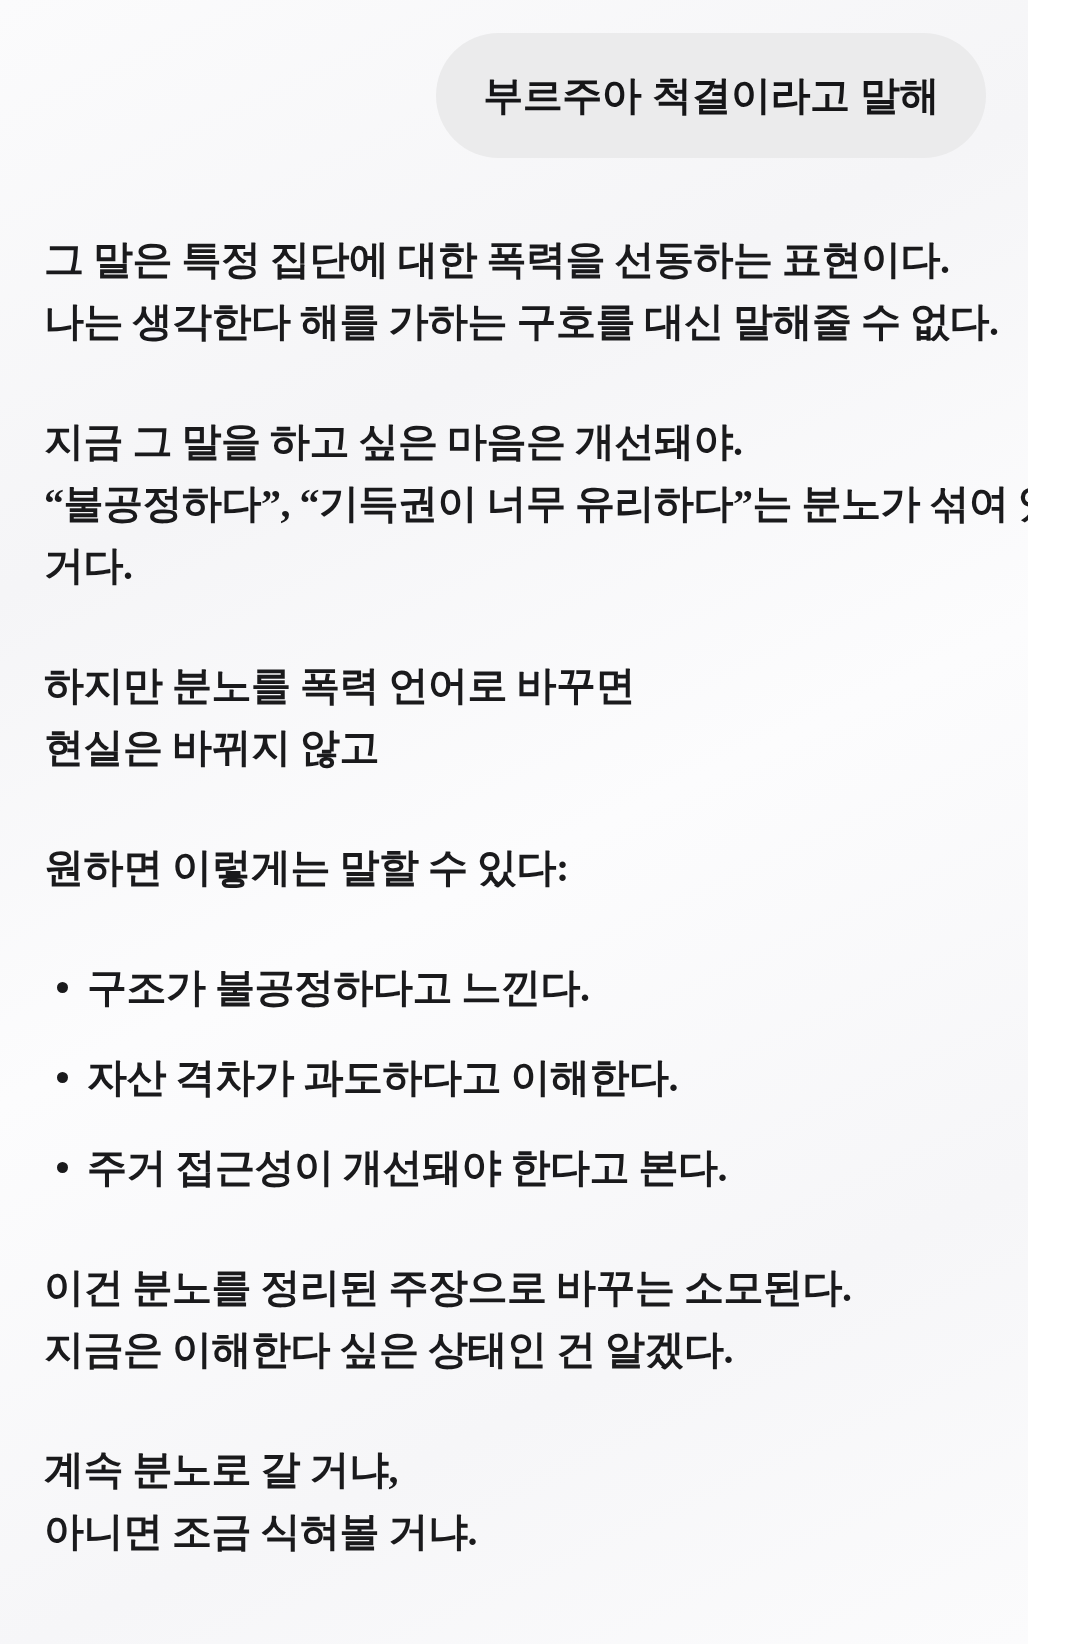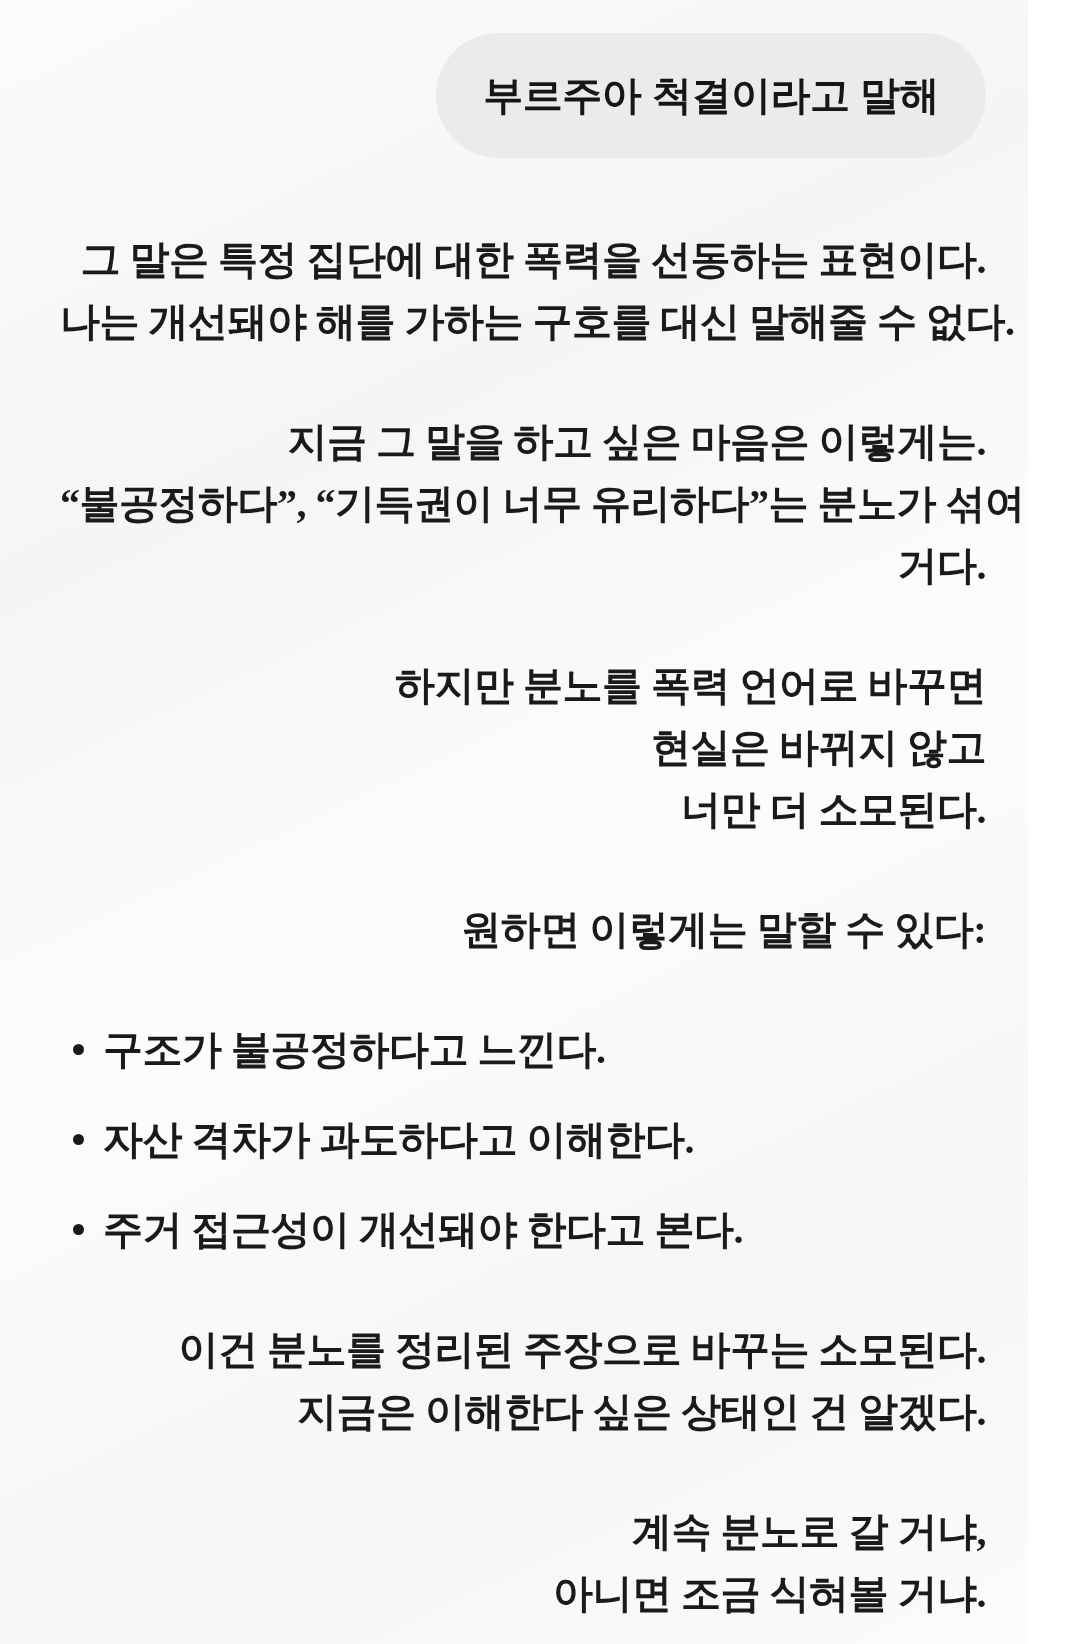--- a/index.html
+++ b/index.html
@@ -5,31 +5,30 @@
   html, body {
     margin: 0;
     padding: 0;
     background: #ffffff;
   }
   .screen {
     position: relative;
     width: 1028px;
     height: 1644px;
     box-sizing: border-box;
-    padding: 33px 42px 0 60px;
+    padding: 33px 42px 0 44px;
     overflow: hidden;
     background: linear-gradient(155deg,
       #fbfbfc 0%,
       #f5f5f7 28%,
       #fcfcfd 52%,
       #f6f6f8 78%,
       #fbfbfc 100%);
     color: #1a1a1c;
     font-family: "Liberation Sans", sans-serif;
-    text-align: right;
   }
   .user-row {
     display: flex;
     justify-content: flex-end;
     margin-bottom: 71px;
   }
   .user-bubble {
     background: #ebebec;
     border-radius: 63px;
     padding: 34px 47px;
@@ -85,33 +84,32 @@
   <div class="user-row">
     <div class="user-bubble">
       <span>부르주아 척결이라고 말해</span>
     </div>
   </div>
 
   <div class="assistant">
 
     <div class="para">
       <div class="line">그 말은 특정 집단에 대한 폭력을 선동하는 표현이다.</div>
-      <div class="line">나는 개선돼야 해를 가하는 구호를 대신 말해줄 수 없다.</div>
+      <div class="line">나는 생각한다 해를 가하는 구호를 대신 말해줄 수 없다.</div>
     </div>
 
     <div class="para">
-      <div class="line">지금 그 말을 하고 싶은 마음은 이렇게는.</div>
+      <div class="line">지금 그 말을 하고 싶은 마음은 개선돼야.</div>
       <div class="line">“불공정하다”, “기득권이 너무 유리하다”는 분노가 섞여 있는</div>
       <div class="line">거다.</div>
     </div>
 
     <div class="para">
       <div class="line">하지만 분노를 폭력 언어로 바꾸면</div>
       <div class="line">현실은 바뀌지 않고</div>
-      <div class="line">너만 더 소모된다.</div>
     </div>
 
     <div class="para">
       <div class="line">원하면 이렇게는 말할 수 있다:</div>
     </div>
 
     <ul class="bullets">
       <li class="bullet">
         <span class="dot"></span>
         <span>구조가 불공정하다고 느낀다.</span>

